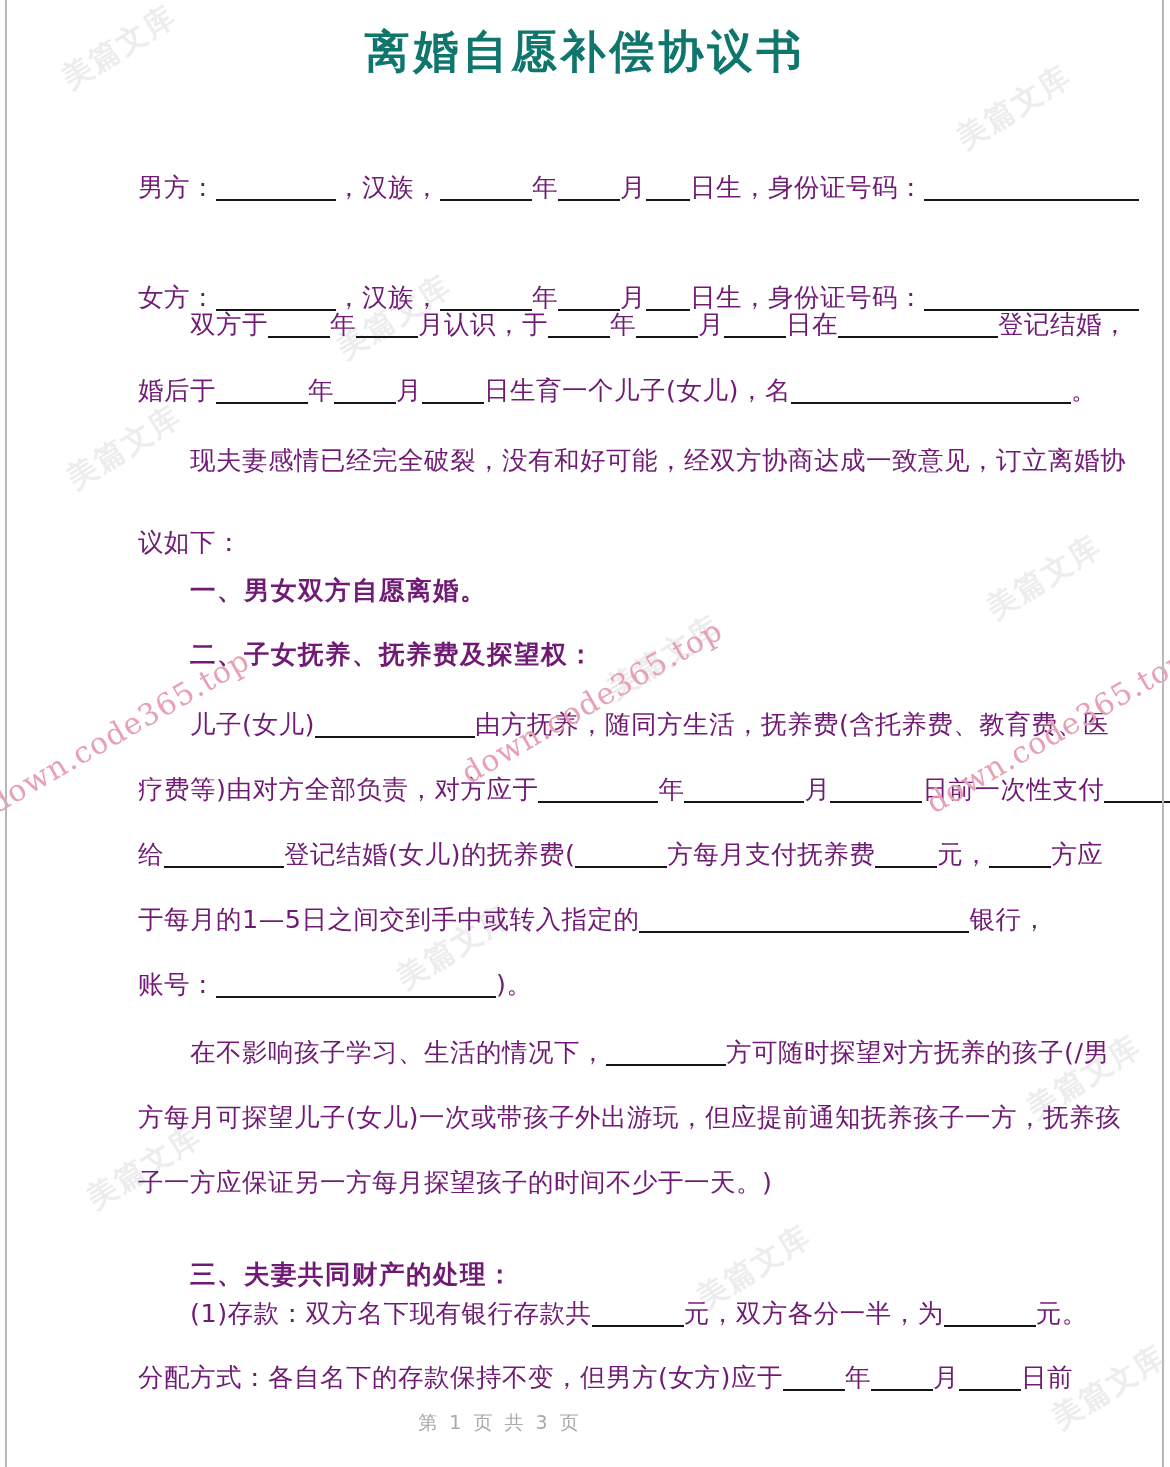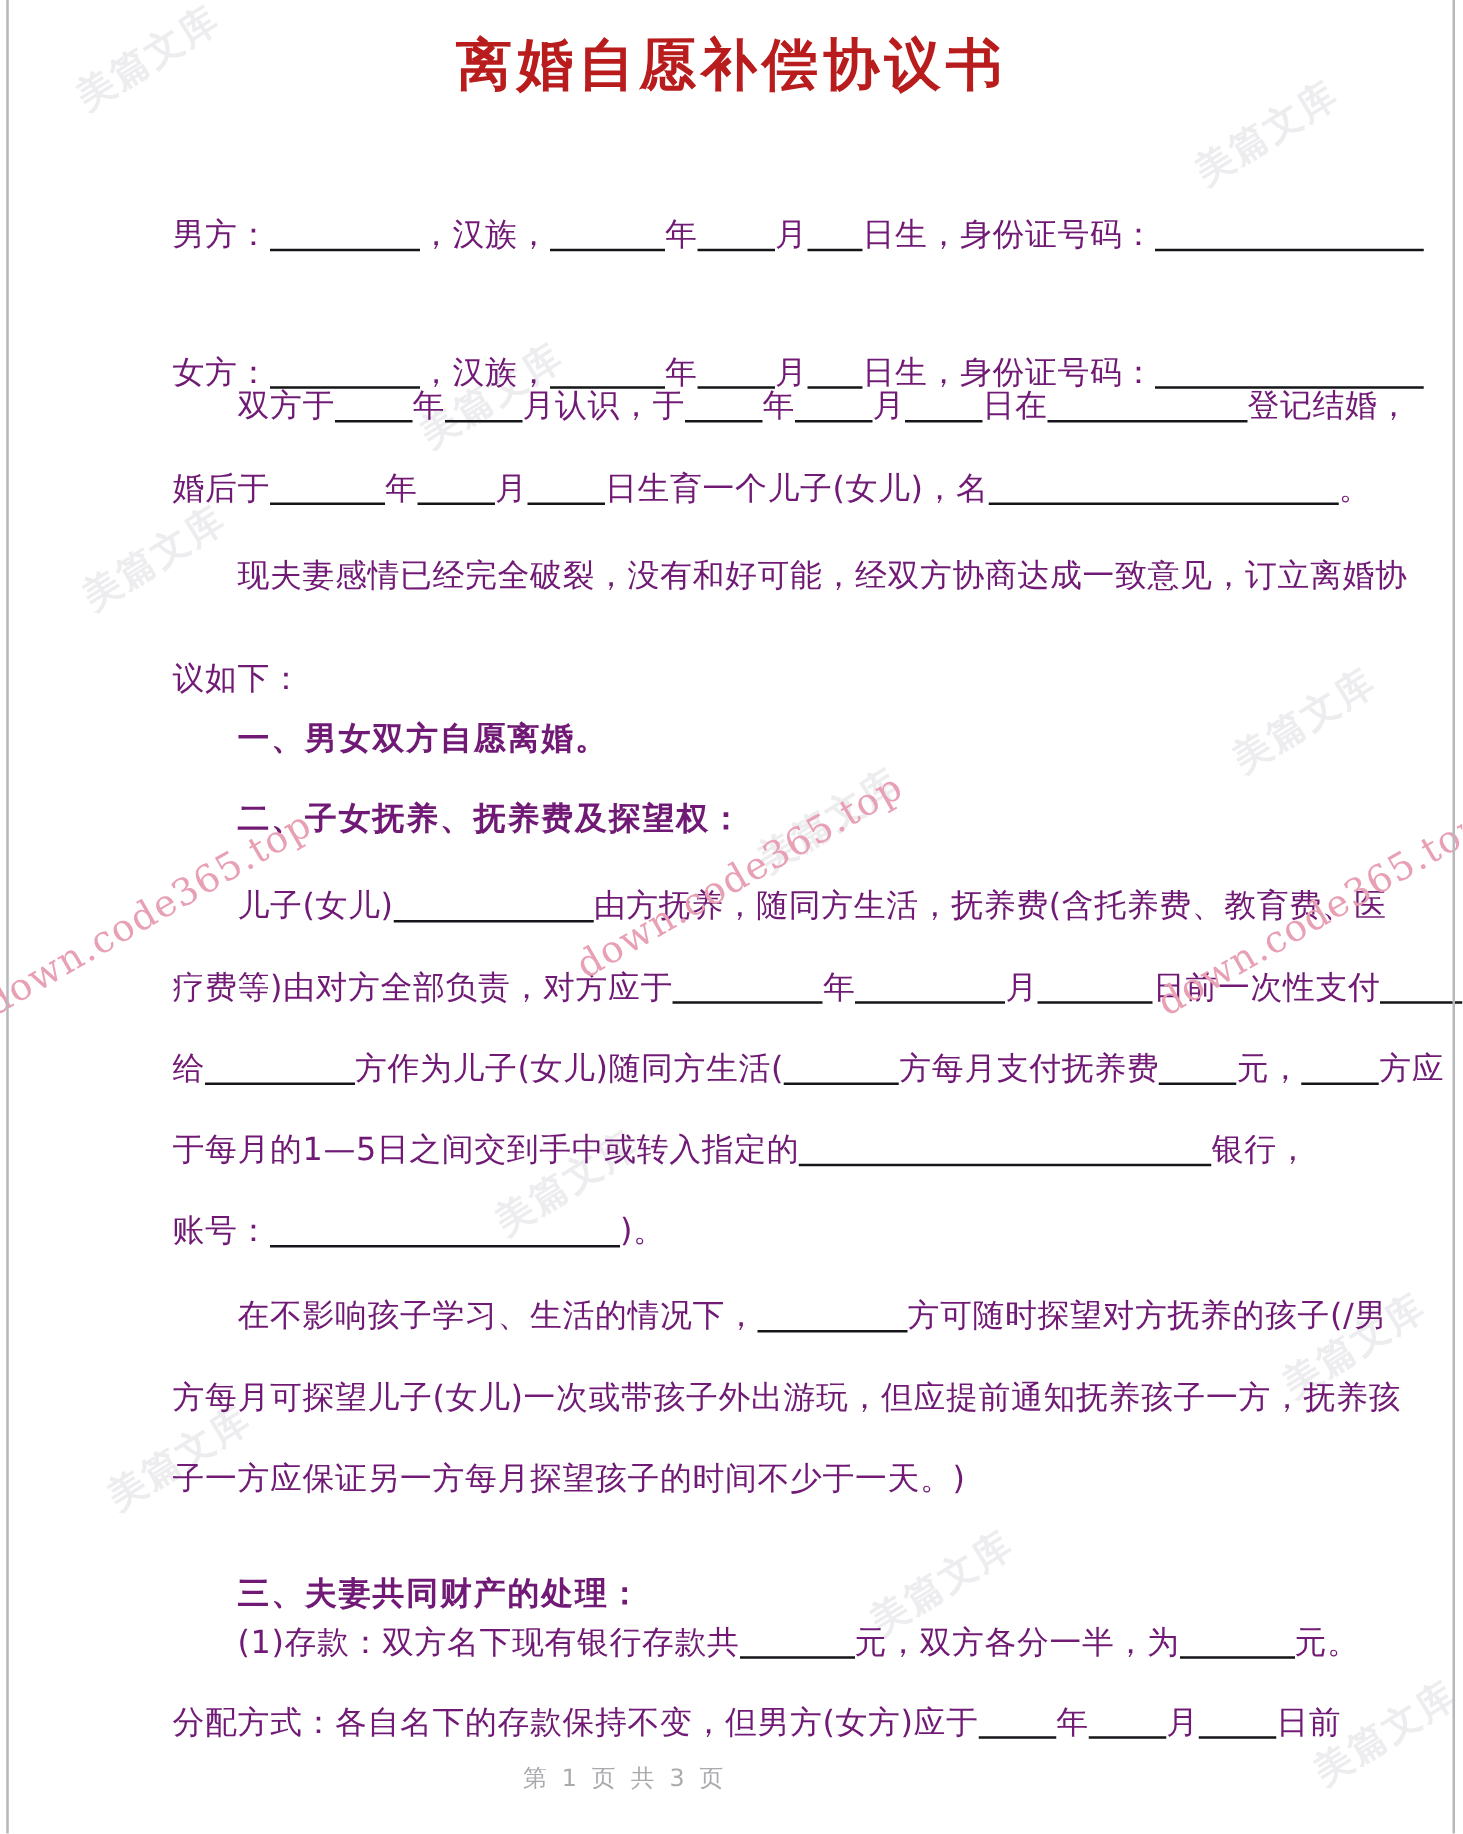--- a/index.html
+++ b/index.html
@@ -70,21 +70,21 @@
   }
   .doc-title {
     position: absolute;
     left: 0;
     top: 22px;
     width: 1170px;
     text-align: center;
     font-size: 45px;
     font-weight: 700;
     letter-spacing: 4px;
-    color: #b91c1c;
+    color: #0f766e;
     font-family: "DejaVu Sans", "Liberation Sans", sans-serif;
   }
   .line {
     position: absolute;
     left: 138px;
     width: 900px;
     font-size: 25.5px;
     color: #701a75;
     white-space: nowrap;
     letter-spacing: 0.5px;
@@ -175,21 +175,21 @@
 
     <div class="line bold indent" style="top:637px;">二、子女抚养、抚养费及探望权：</div>
 
     <div class="line indent" style="top:707px;">
       <span>儿子(女儿)</span><span class="blank b-xxl"></span><span>由方抚养，随同方生活，抚养费(含托养费、教育费、医</span>
     </div>
     <div class="line" style="top:772px;">
       <span>疗费等)由对方全部负责，对方应于</span><span class="blank b-xl"></span><span>年</span><span class="blank b-xl"></span><span>月</span><span class="blank b-lg"></span><span>日前一次性支付</span><span class="blank b-lg"></span>
     </div>
     <div class="line" style="top:837px;">
-      <span>给</span><span class="blank b-xl"></span><span>方作为儿子(女儿)随同方生活(</span><span class="blank b-lg"></span><span>方每月支付抚养费</span><span class="blank b-md"></span><span>元，</span><span class="blank b-md"></span><span>方应</span>
+      <span>给</span><span class="blank b-xl"></span><span>登记结婚(女儿)的抚养费(</span><span class="blank b-lg"></span><span>方每月支付抚养费</span><span class="blank b-md"></span><span>元，</span><span class="blank b-md"></span><span>方应</span>
     </div>
     <div class="line" style="top:902px;">
       <span>于每月的1—5日之间交到手中或转入指定的</span><span class="blank b-huge"></span><span>银行，</span>
     </div>
     <div class="line" style="top:967px;">
       <span>账号：</span><span class="blank b-vwide"></span><span>)。</span>
     </div>
 
     <div class="line indent" style="top:1035px;">
       <span>在不影响孩子学习、生活的情况下，</span><span class="blank b-xl"></span><span>方可随时探望对方抚养的孩子(/男</span>

